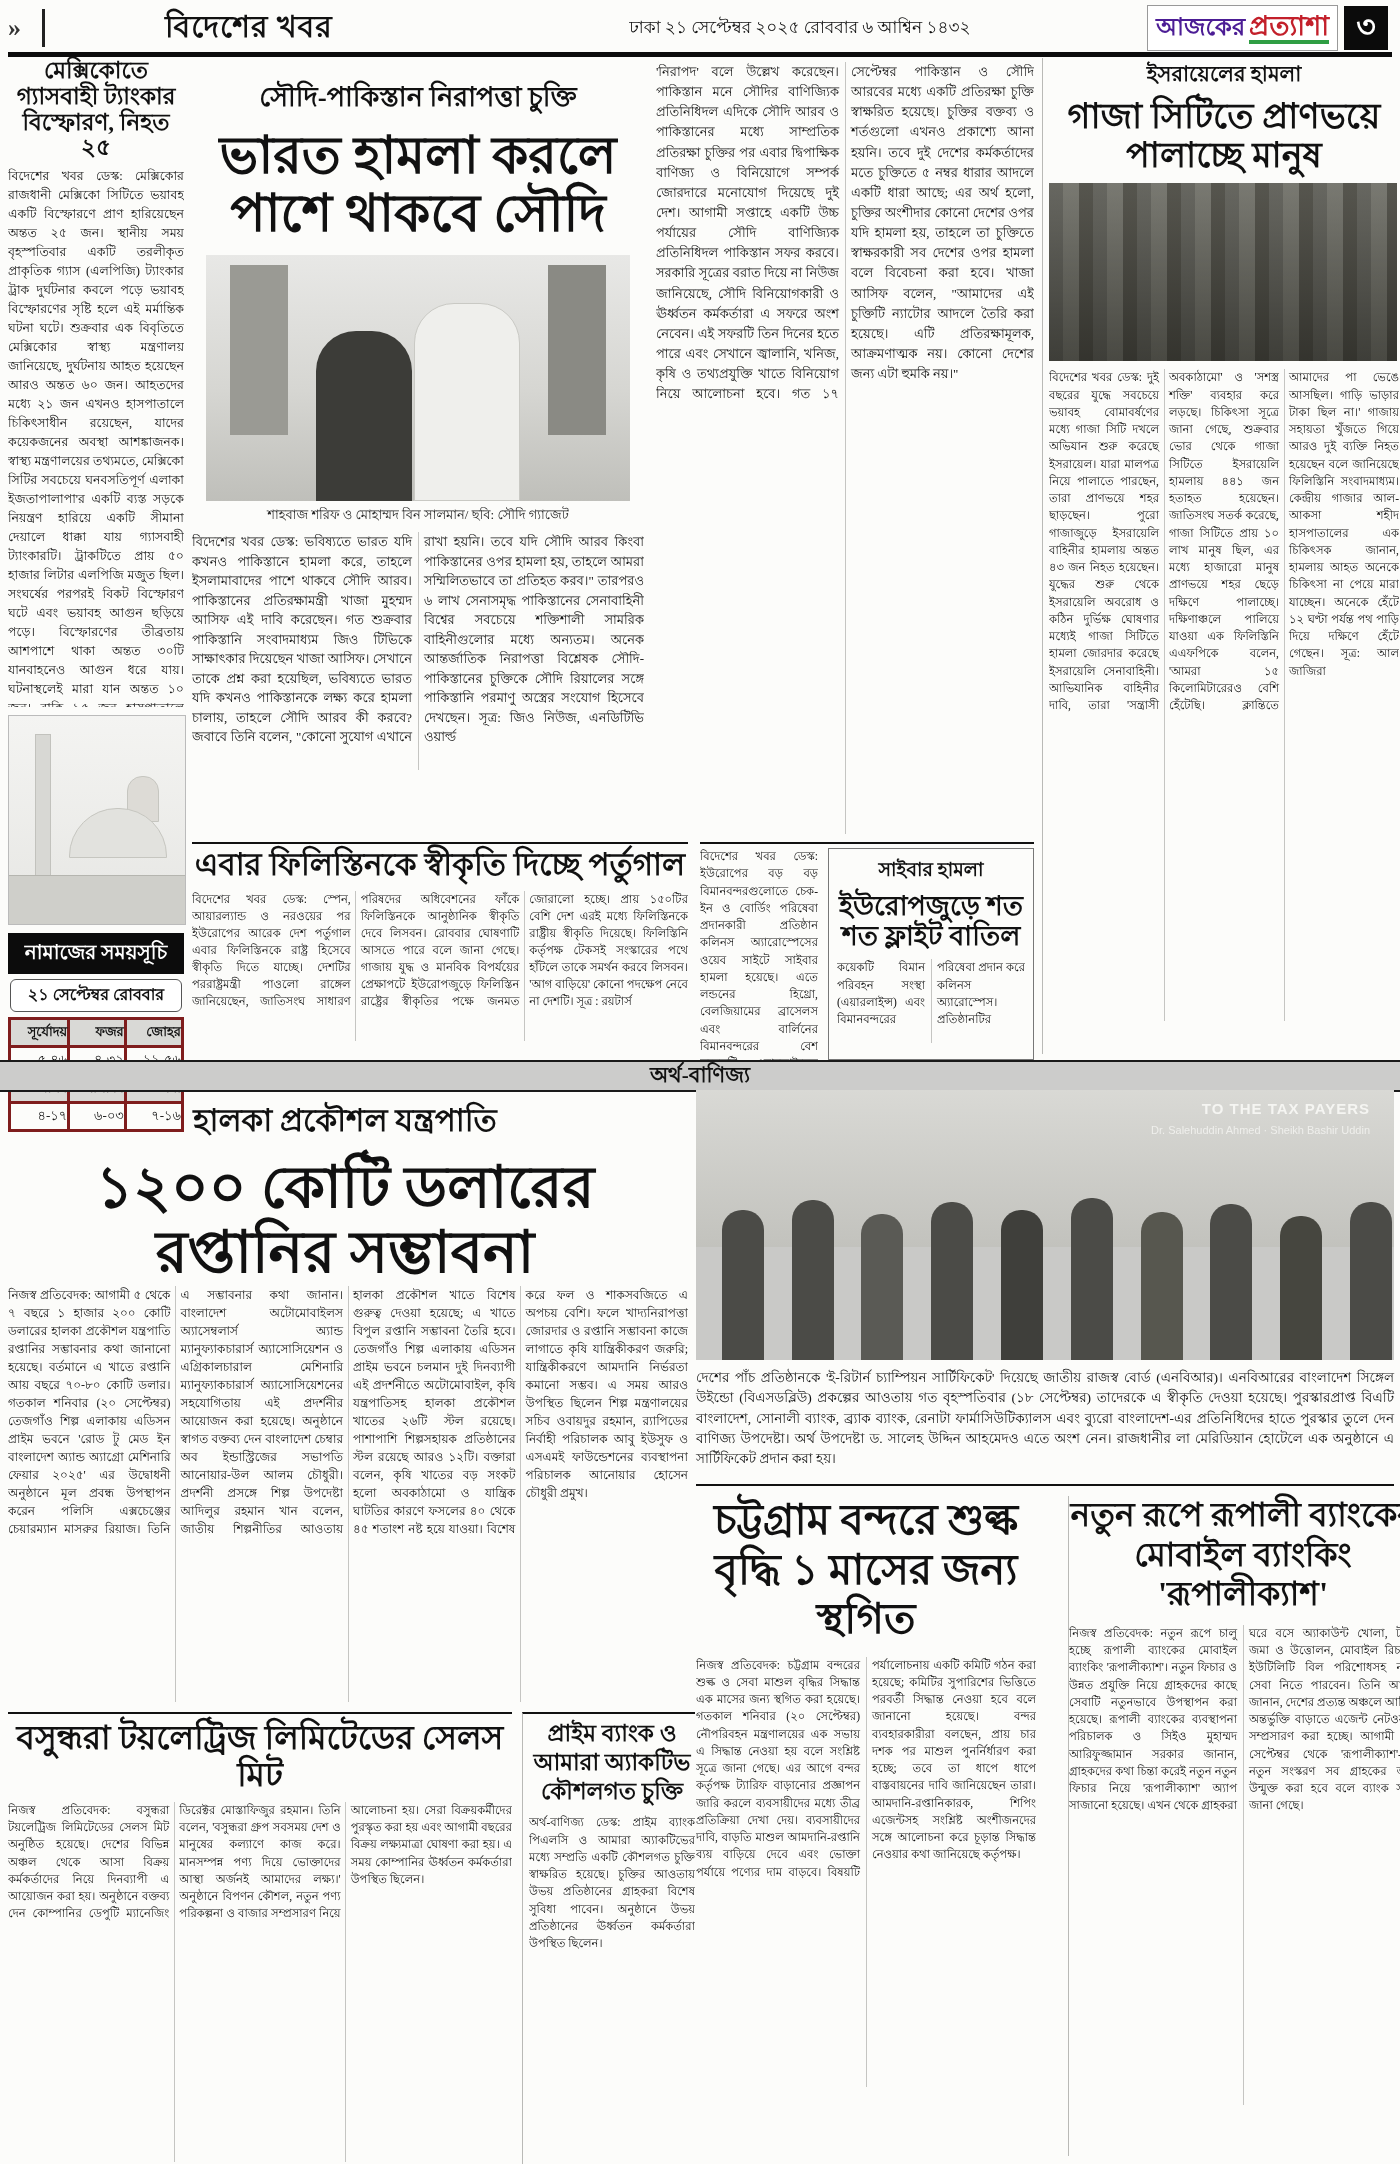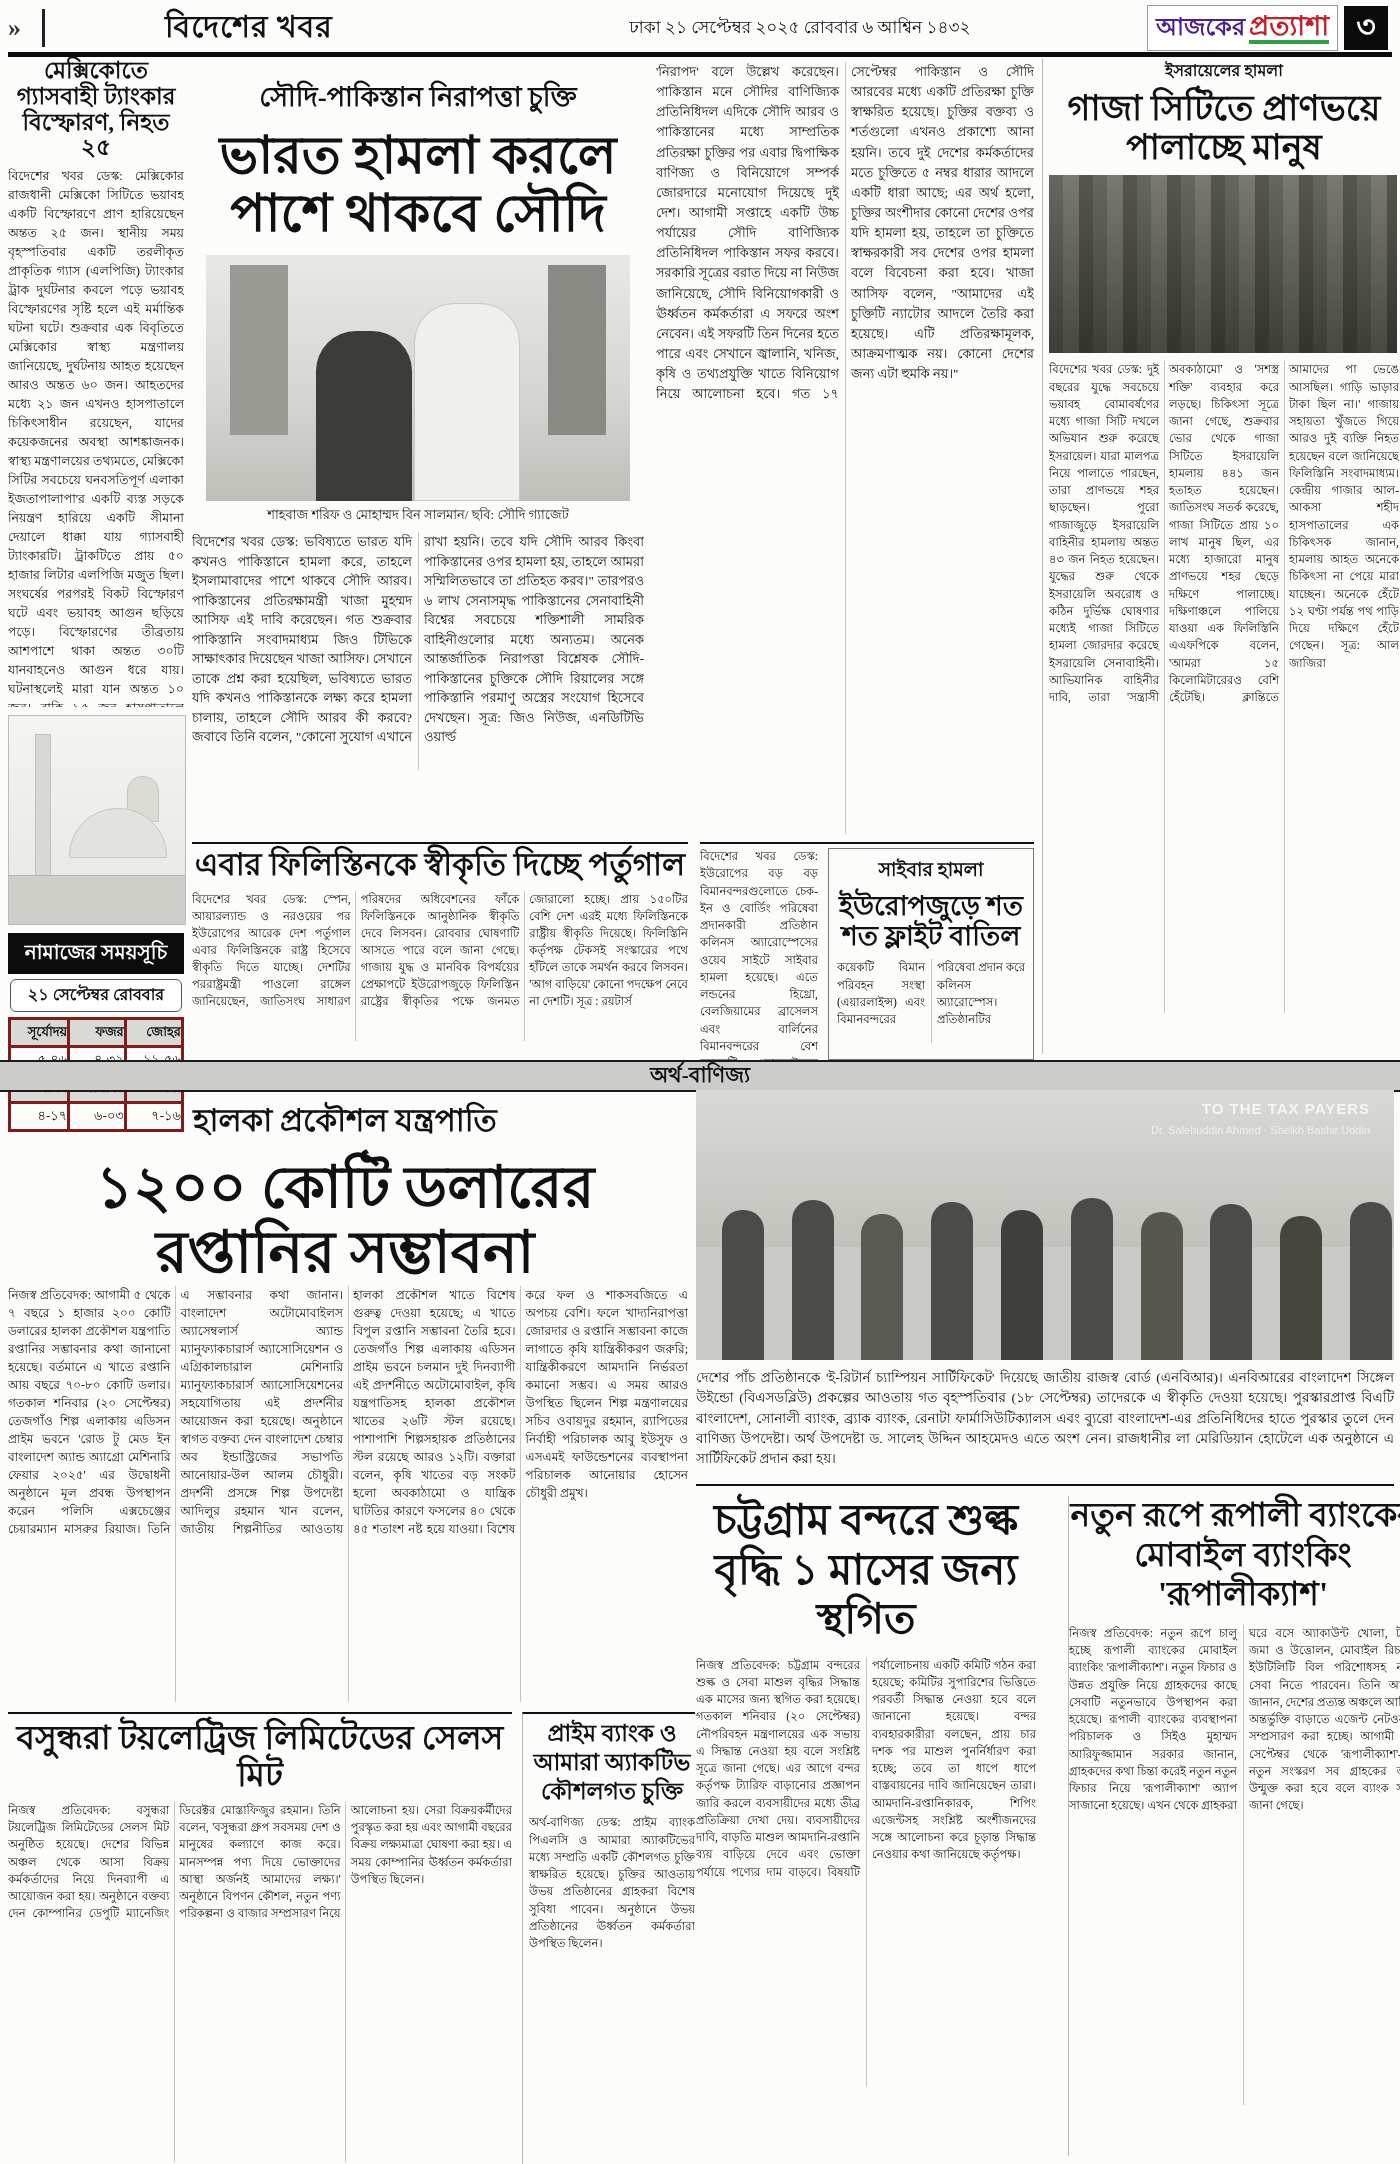--- a/index.html
+++ b/index.html
@@ -57,21 +57,21 @@
   .saudi-kicker{font-size:27px;margin-top:18px;}
   .saudi-hl{font-size:52px;margin-top:6px;}
   .saudi-photo{width:424px;height:246px;margin:12px auto 0 auto;
      background:linear-gradient(180deg,#e8e8e6 0%,#d6d6d2 55%,#bfbfba 100%);}
   .fig{position:absolute;bottom:0;border-radius:40px 40px 0 0;}
   .flag{position:absolute;top:10px;width:58px;height:170px;background:#9a9a94;}
   .saudi-caption{margin-top:4px;}
   .main-below{margin-top:6px;height:238px;font-size:13px;line-height:1.5;}
   
   .gaza{top:58px;left:1042px;width:350px;height:996px;padding-left:6px;}
-  .gaza-kicker{font-size:16px;text-align:center;}
+  .gaza-kicker{font-size:21px;text-align:center;}
   .gaza-hl{font-size:35px;margin-top:4px;}
   .gaza-photo{width:348px;height:178px;margin-top:8px;
      background:repeating-linear-gradient(90deg,#8e8e89 0 14px,#a7a7a1 14px 30px,#77766f 30px 44px),
                 linear-gradient(#b9b9b4,#6f6f69);background-blend-mode:multiply;}
   .gaza-body{margin-top:8px;font-size:11.5px;line-height:1.5;height:652px;}
   
   .portugal{top:842px;left:192px;width:496px;height:212px;padding-top:4px;}
   .portugal-hl{font-size:31px;}
   .portugal-body{margin-top:8px;font-size:11.5px;line-height:1.48;height:150px;}
   

